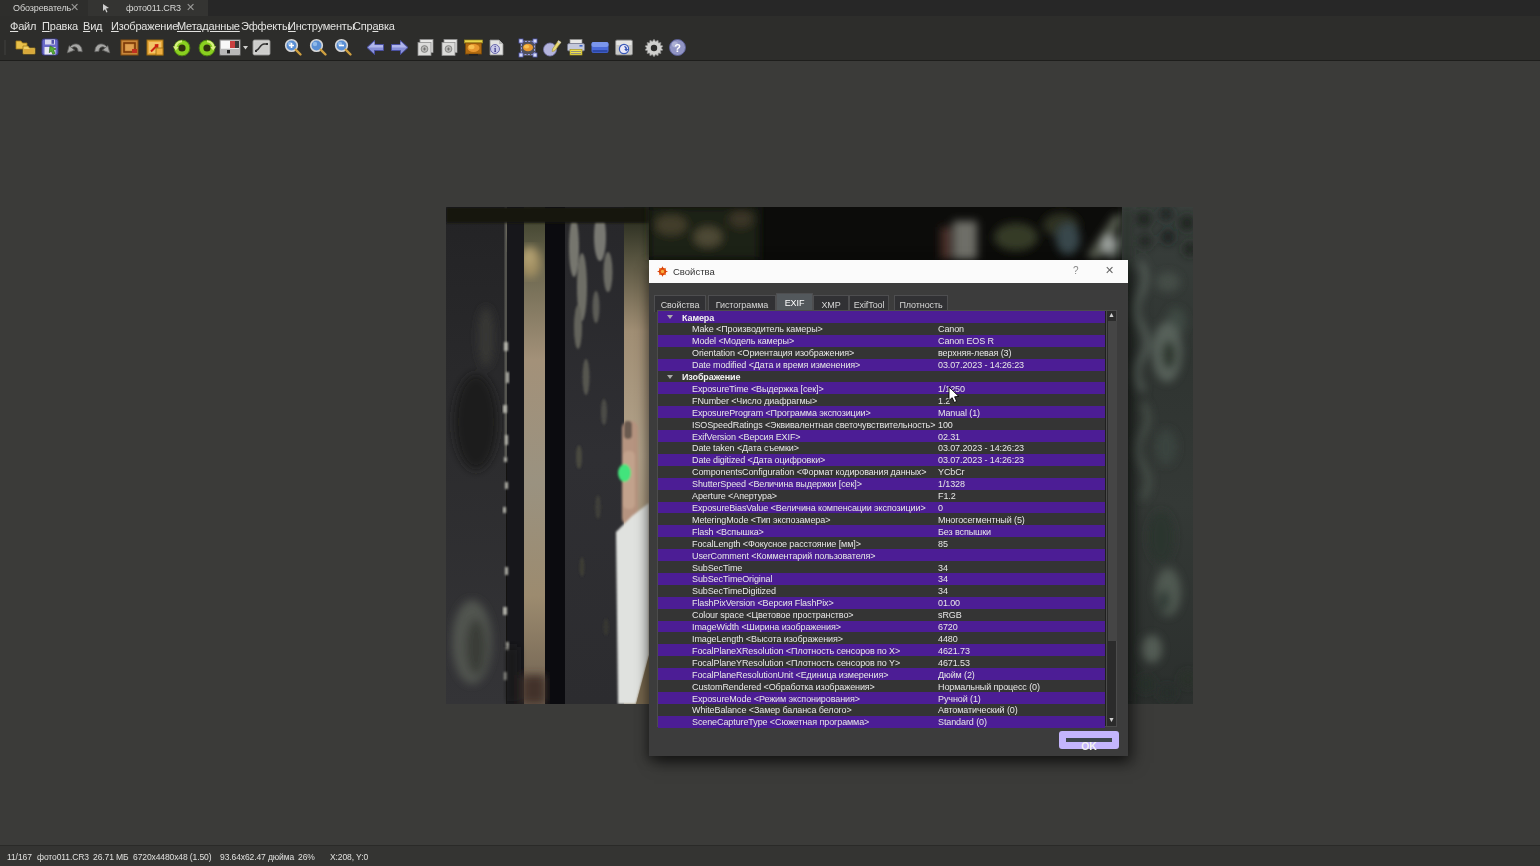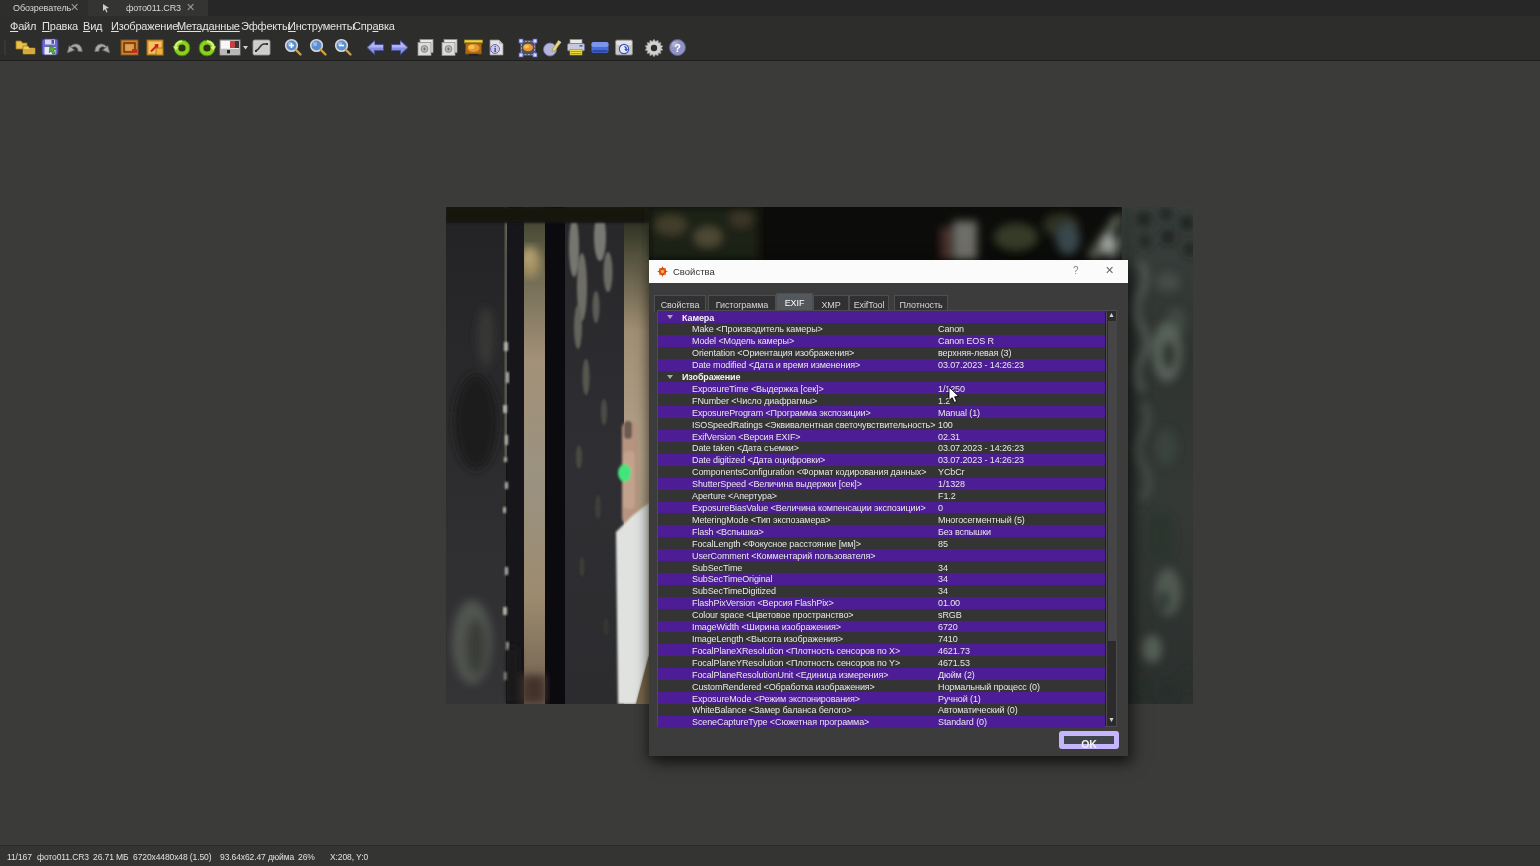--- a/index.html
+++ b/index.html
@@ -33,21 +33,21 @@
   .row .lab { position:absolute; left:34px; top:1.5px; font-size:9px; letter-spacing:-0.1px; color:#e6e6e6; white-space:pre; }
   .row .val { position:absolute; left:280px; top:1.5px; font-size:9px; letter-spacing:-0.1px; color:#e6e6e6; white-space:pre; }
   .row.hdr .lab { left:24px; font-weight:bold; color:#f2f2f2; }
   .row.hdr .tri { position:absolute; left:9px; top:4px; width:0; height:0;
         border-left:3.5px solid transparent; border-right:3.5px solid transparent; border-top:4.5px solid #aaa; }
   .r0 { background:#4c1d95;text-align:center; } .r1 { background:#343434; }
   #vsb { position:absolute; left:457px; top:50px; width:11px; height:417px; background:#2b2b2b; border:1px solid #4c4c4c; }
   #vsb .thumb { position:absolute; left:1px; top:10px; width:9px; height:320px; background:#454545; }
   #vsb .arr { position:absolute; left:0px; width:9px; font-size:7px; color:#cfcfcf; text-align:center; }
   #okbtn { position:absolute; left:410px; top:471px; width:60px; height:18px; background:#3e464c;
-           border:5px solid #c4b5fd; border-radius:3px; color:#f2f2f2; font-size:10.5px; font-weight:bold;
+           border:7px solid #c4b5fd; border-radius:3px; color:#f2f2f2; font-size:10.5px; font-weight:bold;
            text-align:center; line-height:16px; }
   #statusbar { position:absolute; left:0; top:845px; width:1540px; height:21px; background:#343432;
                border-top:1px solid #2a2a28; }
   #statusbar span { position:absolute; top:6px; font-size:8.5px; letter-spacing:-0.1px; color:#e0e0de; }
   #cursor { position:absolute; left:948px; top:324px; }
 
 </style>
 </head>
 <body>
 <div id="app">
@@ -518,21 +518,21 @@
         <div class="row r1">
             <span class="lab">Colour space &lt;Цветовое пространство&gt;</span>
             <span class="val">sRGB</span>
           </div>
         <div class="row r0">
             <span class="lab">ImageWidth &lt;Ширина изображения&gt;</span>
             <span class="val">6720</span>
           </div>
         <div class="row r1">
             <span class="lab">ImageLength &lt;Высота изображения&gt;</span>
-            <span class="val">7410</span>
+            <span class="val">4480</span>
           </div>
         <div class="row r0">
             <span class="lab">FocalPlaneXResolution &lt;Плотность сенсоров по X&gt;</span>
             <span class="val">4621.73</span>
           </div>
         <div class="row r1">
             <span class="lab">FocalPlaneYResolution &lt;Плотность сенсоров по Y&gt;</span>
             <span class="val">4671.53</span>
           </div>
         <div class="row r0">

